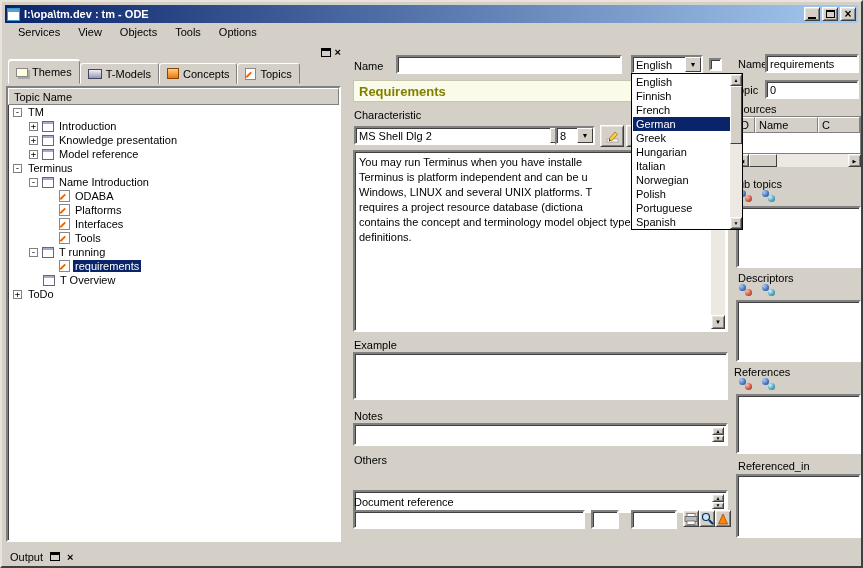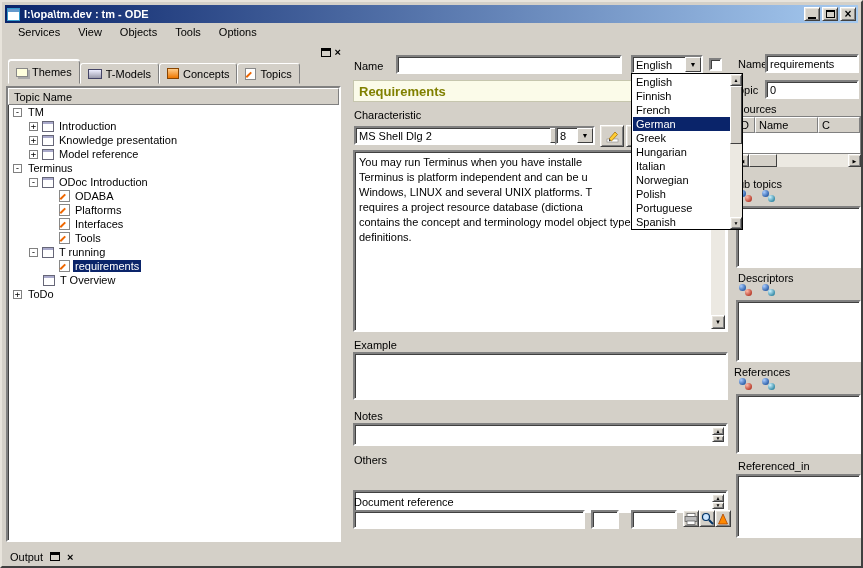--- a/index.html
+++ b/index.html
@@ -220,21 +220,21 @@
             <span class="treeicon theme-icon"></span>
             <span class="tree-label">Model reference</span>
           </div>
           <div class="tree-row" style="padding-left: 4px;">
             <span class="expander">-</span>
             <span class="tree-label">Terminus</span>
           </div>
           <div class="tree-row" style="padding-left: 20px;">
             <span class="expander">-</span>
             <span class="treeicon theme-icon"></span>
-            <span class="tree-label">ODoc Introduction</span>
+            <span class="tree-label">Name Introduction</span>
           </div>
           <div class="tree-row" style="padding-left: 36px;">
             <span class="expander-space"></span>
             <span class="treeicon topic-icon"></span>
             <span class="tree-label">ODABA</span>
           </div>
           <div class="tree-row" style="padding-left: 36px;">
             <span class="expander-space"></span>
             <span class="treeicon topic-icon"></span>
             <span class="tree-label">Plaftorms</span>

